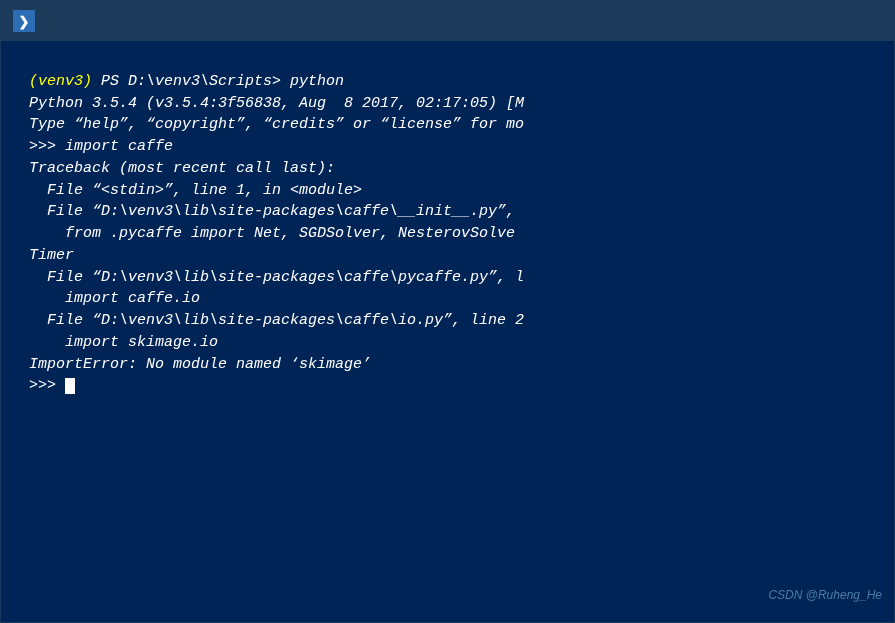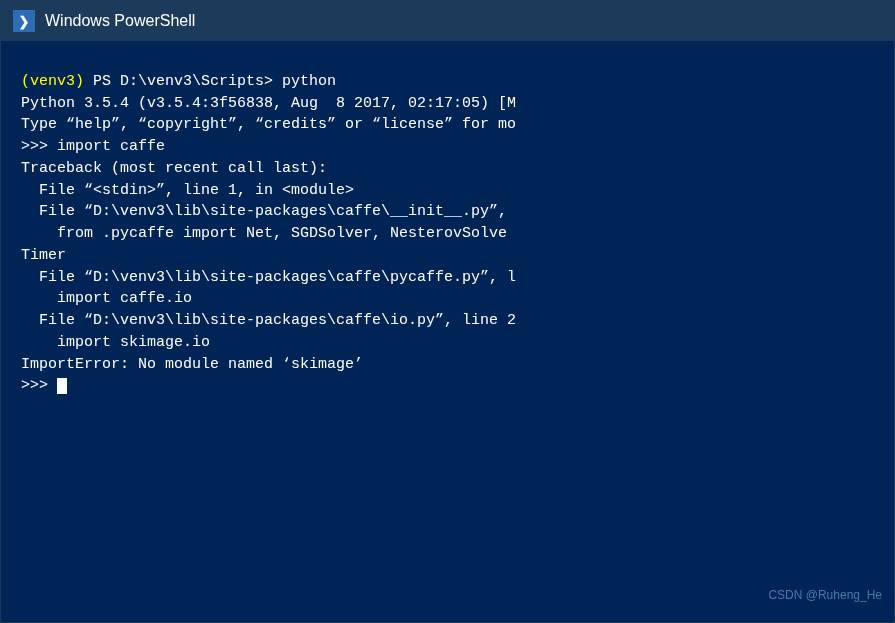--- a/index.html
+++ b/index.html
@@ -49,23 +49,24 @@
     .title-bar-text {
       color: white;
       font-size: 16px;
       font-family: 'Segoe UI', Arial, sans-serif;
       font-weight: 400;
     }
 
     .terminal {
       background-color: #012456;
       flex: 1;
-      padding: 8px 20px;
+      padding: 8px 28px;
       overflow: hidden;
       position: relative;
+      font-style: italic;
     }
 
     .terminal-content {
       color: #ffffff;
       font-size: 15px;
       line-height: 1.45;
       white-space: pre;
       font-family: 'Courier New', Courier, monospace;
     }
 
@@ -93,21 +94,20 @@
       background-color: #ffffff;
       vertical-align: text-bottom;
     }
   </style>
 </head>
 <body>
 
 <div class="window">
   <div class="title-bar">
     <div class="title-bar-icon">❯</div>
-    <span class="title-bar-text">Windows PowerShell</span>
   </div>
   <div class="terminal">
     <div class="terminal-content">
 <span class="venv-label">(venv3)</span><span class="prompt-text"> PS D:\venv3\Scripts&gt; python</span>
 <span>Python 3.5.4 (v3.5.4:3f56838, Aug  8 2017, 02:17:05) [M</span>
 <span>Type “help”, “copyright”, “credits” or “license” for mo</span>
 <span>&gt;&gt;&gt; import caffe</span>
 <span>Traceback (most recent call last):</span>
 <span>  File “&lt;stdin&gt;”, line 1, in &lt;module&gt;</span>
 <span>  File “D:\venv3\lib\site-packages\caffe\__init__.py”,</span>

